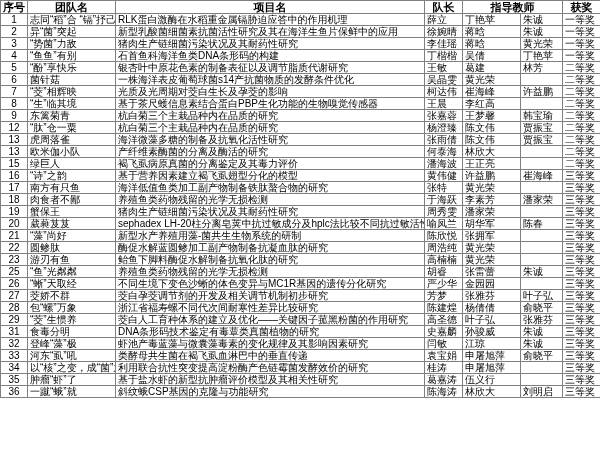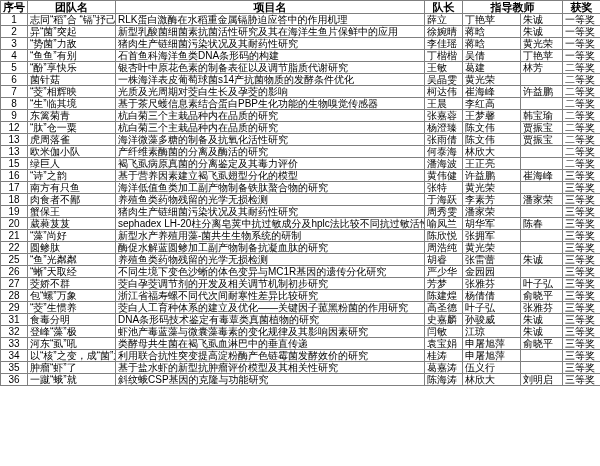--- a/index.html
+++ b/index.html
@@ -227,20 +227,29 @@
         <tr>
           <td class="no">22</td>
           <td class="team">圆鲹肽</td>
           <td class="project">酶促水解蓝圆鲹加工副产物制备抗凝血肽的研究</td>
           <td class="captain">周浩纯</td>
           <td class="adv">黄光荣</td>
           <td class="adv"></td>
           <td class="award">三等奖</td>
         </tr>
         <tr>
+          <td class="no">23</td>
+          <td class="team">游刃有鱼</td>
+          <td class="project">鲐鱼下脚料酶促水解制备抗氧化肽的研究</td>
+          <td class="captain">高楠楠</td>
+          <td class="adv">黄光荣</td>
+          <td class="adv"></td>
+          <td class="award">三等奖</td>
+        </tr>
+        <tr>
           <td class="no">25</td>
           <td class="team">“鱼”光粼粼</td>
           <td class="project">养殖鱼类药物残留的光学无损检测</td>
           <td class="captain">胡睿</td>
           <td class="adv">张雷蕾</td>
           <td class="adv">朱诚</td>
           <td class="award">三等奖</td>
         </tr>
         <tr>
           <td class="no">26</td>

